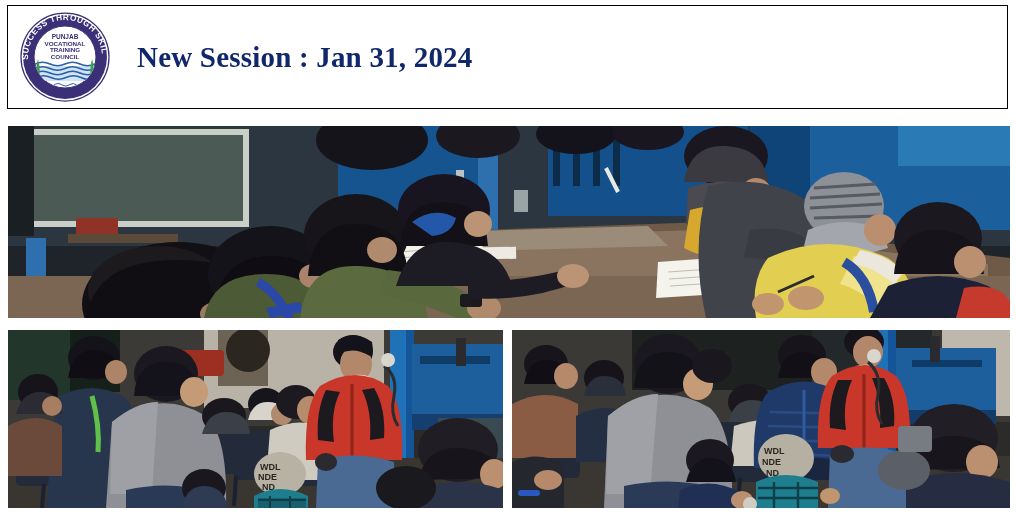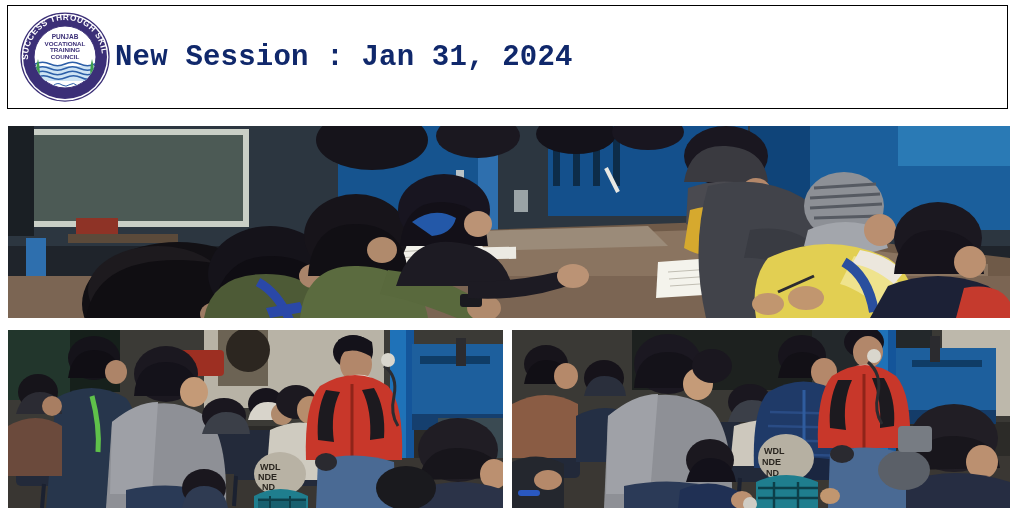--- a/index.html
+++ b/index.html
@@ -35,26 +35,27 @@
   }
   .logo-wrap {
     position: relative;
     width: 100px;
     height: 100px;
     margin-left: 7px;
     flex: 0 0 auto;
   }
   .logo-wrap svg { display: block; }
   .header-title {
+    margin-left: 22px;
     color: #10286b;
     font-size: 29px;
     font-weight: bold;
     letter-spacing: 0.2px;
     white-space: nowrap;
-    font-family: Liberation Mono, monospace;
+    font-family: Liberation Serif, serif;
   }
 
   
   .photos {
     position: absolute;
     left: 8px;
     top: 126px;
     width: 1002px;
     height: 382px;
   }

